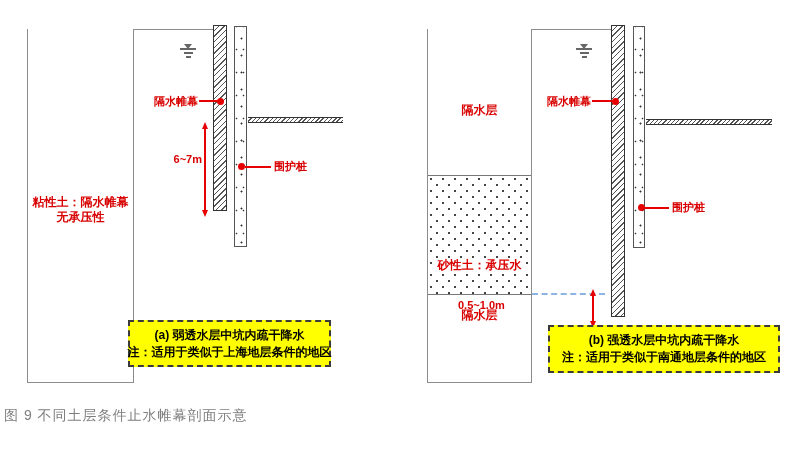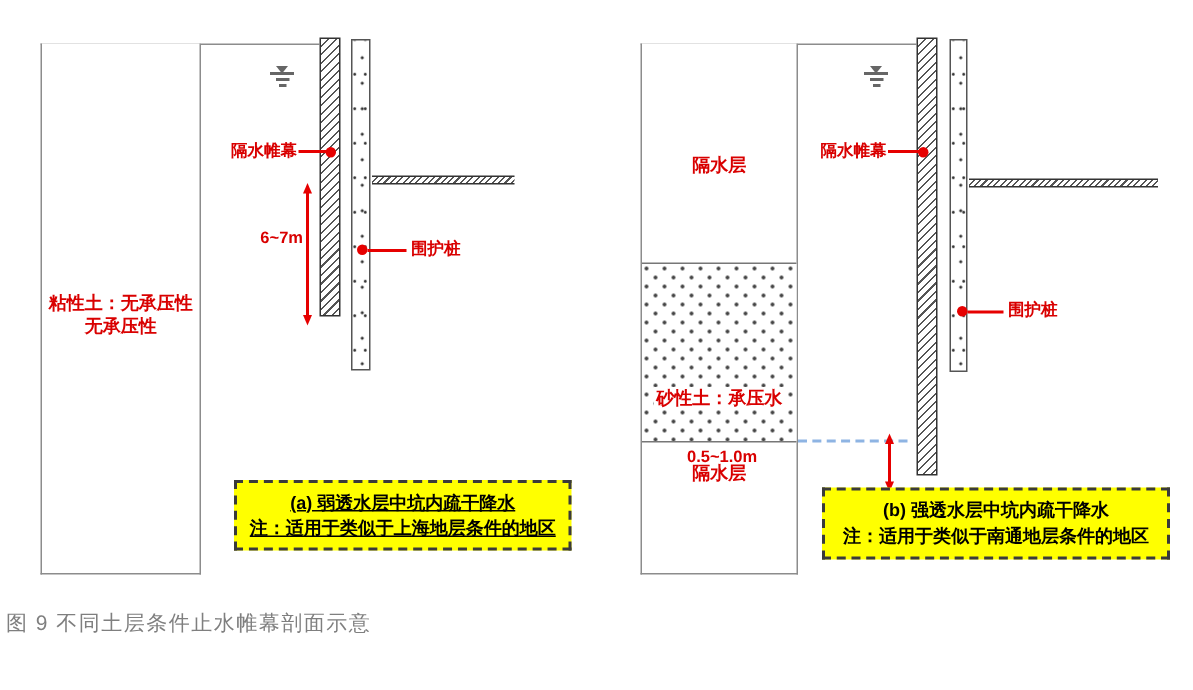--- a/index.html
+++ b/index.html
@@ -82,25 +82,25 @@
     <div class="abs dot" style="left:217px;top:98px;"></div>
     
     <div class="abs varrow" style="left:204px;top:128px;height:83px;"></div>
     <div class="abs lbl" style="left:168px;top:153px;width:34px;text-align:right;">6~7m</div>
     
     <div class="abs dot" style="left:238px;top:163px;"></div>
     <div class="abs leader" style="left:245px;top:166px;width:26px;"></div>
     <div class="abs lbl" style="left:274px;top:160px;">围护桩</div>
     
     <div class="abs soillbl" style="left:27px;top:195px;width:107px;">
-      <div>粘性土：无承压性</div>
+      <div>粘性土：隔水帷幕</div>
       <div>无承压性</div>
     </div>
     
-    <div class="abs ybox" style="left:156px;top:320px;width:225px;height:47px;text-decoration:underline;">
+    <div class="abs ybox" style="left:128px;top:320px;width:203px;height:47px;">
       <div class="t1">(a) 弱透水层中坑内疏干降水</div>
       <div class="t2">注：适用于类似于上海地层条件的地区</div>
     </div>
   </div>
 
   
   <div class="grp">
     
     <div class="abs gline" style="left:427px;top:29px;width:184px;height:1px;"></div>
     

